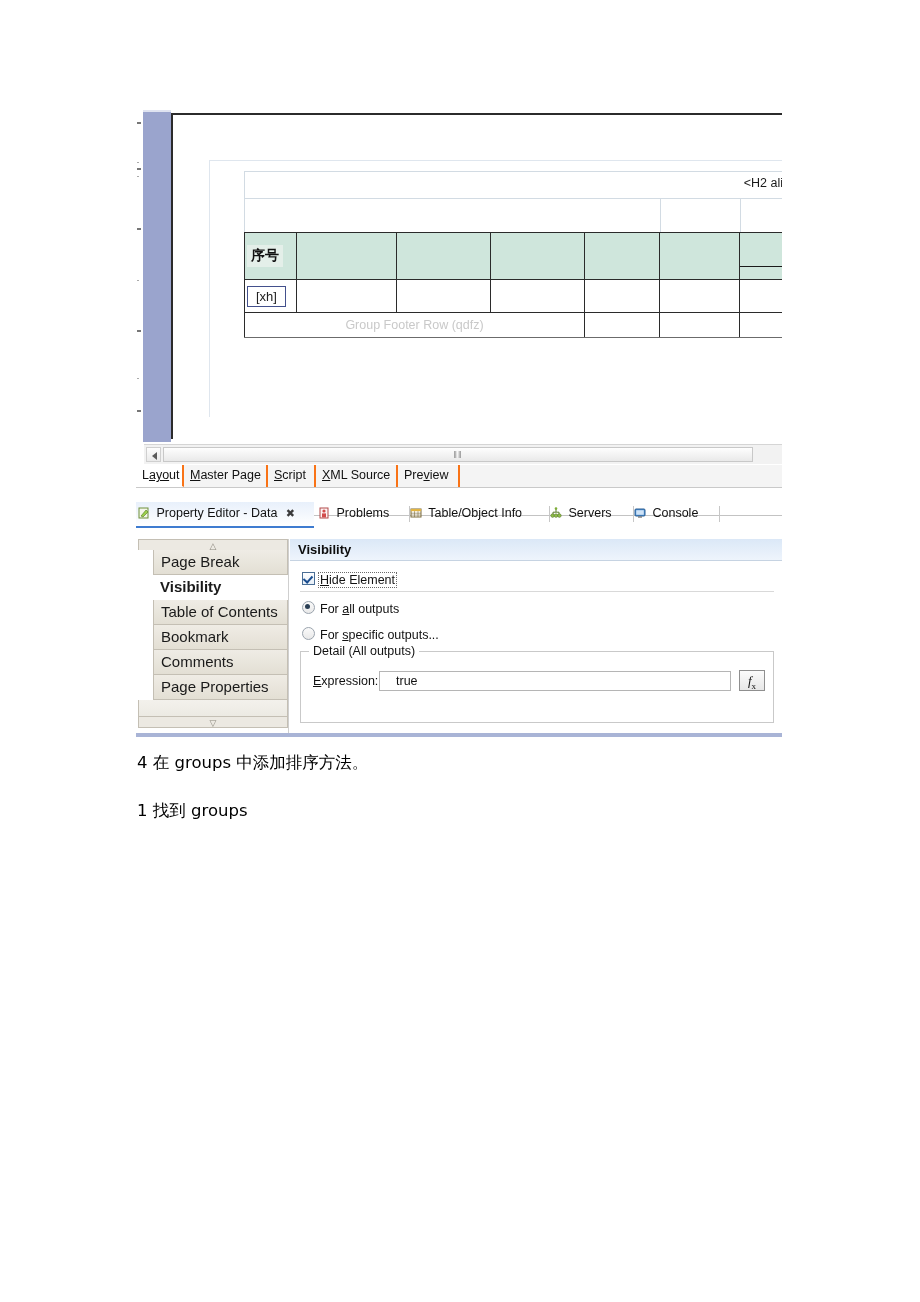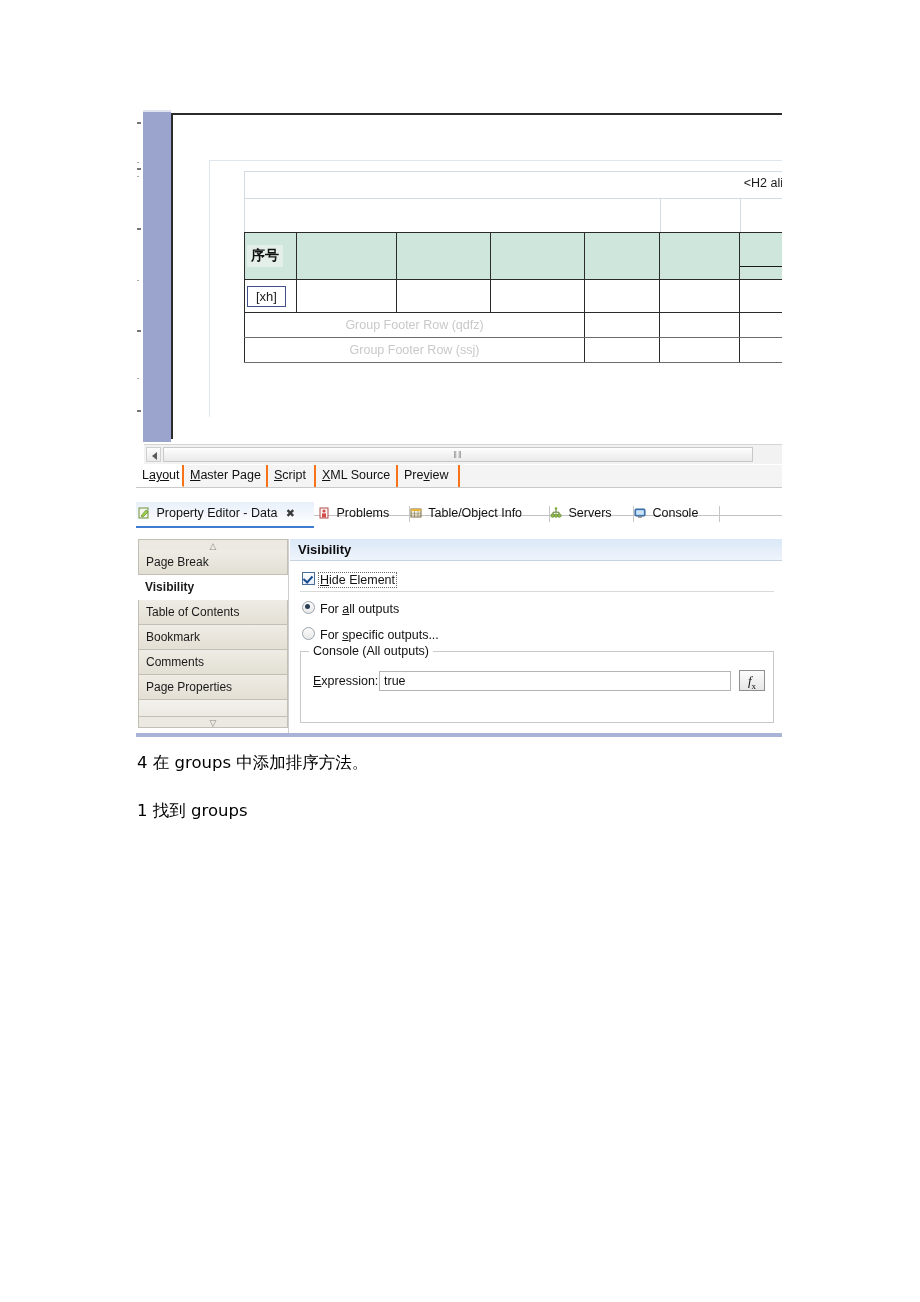--- a/index.html
+++ b/index.html
@@ -323,27 +323,28 @@
   }
   .scrollarrow.bottom { border: 1px solid #c4bfb4; border-top:none; }
   .scrollarrow .outline-up, .scrollarrow .outline-down {
     position:absolute; left:50%; top:2px; transform:translateX(-50%);
     font-size: 9px; color: #8e8a80; line-height: 8px;
   }
   .pl-item {
     height: 25px;
     line-height: 24px;
     padding-left: 7px;
-    font-size: 12px;
+    font-size: 15px;
     color: #1a1a1a;
     background: linear-gradient(#efece5,#e3dfd4);
     border: 1px solid #c4bfb4;
     border-top: none;
     box-sizing: border-box;
     white-space: nowrap;
+    margin-left: 15px;
   }
   .pl-item.sel {
     background: #ffffff;
     border-left: none; border-right: none;
     font-weight: bold;
     border-color: #ffffff;
   }
   .pl-spacer {
     height: 17px;
     background: linear-gradient(#f3f1ec,#eceae3);
@@ -427,21 +428,21 @@
     font-size: 12.5px; color: #111;
   }
   .expr-input {
     position: absolute; left: 78px; top: 19px;
     right: 42px; height: 20px;
     border: 1px solid #b5b5b5;
     background: #ffffff;
     font-size: 12.5px;
     color: #111;
     line-height: 19px;
-    padding-left: 4px;
+    padding-left: 16px;
     box-sizing: border-box;
     font-family: "Liberation Sans", sans-serif;
   }
   .fx-btn {
     position: absolute; right: 8px; top: 18px;
     width: 26px; height: 21px;
     border: 1px solid #8f8f8f;
     background: linear-gradient(#fbfbfb,#e7e7e7);
     box-sizing: border-box;
     text-align: center;
@@ -538,28 +539,20 @@
             <td></td>
           </tr>
           <tr class="footer">
             <td colspan="4">
               <span class="footer-lbl">Group Footer Row (qdfz)</span>
             </td>
             <td></td>
             <td></td>
             <td></td>
           </tr>
-          <tr class="footer">
-            <td colspan="4">
-              <span class="footer-lbl">Group Footer Row (ssj)</span>
-            </td>
-            <td></td>
-            <td></td>
-            <td></td>
-          </tr>
         </tbody>
           </table>
       </div>
     </div>
   </div>
 
   <div class="hscroll">
     <div class="arrow-left"></div>
     <div class="thumb">
       <span class="grip">‖‖</span>
@@ -691,21 +684,21 @@
 
       <div class="radio-row r1">
         <span class="rbtn on"></span><span>For <span class="mn">a</span>ll outputs</span>
       </div>
 
       <div class="radio-row r2">
         <span class="rbtn"></span><span>For <span class="mn">s</span>pecific outputs...</span>
       </div>
 
       <div class="group-box">
-        <span class="group-legend">Console (All outputs)</span>
+        <span class="group-legend">Detail (All outputs)</span>
         <span class="expr-label"><span class="mn">E</span>xpression:</span>
         <div class="expr-input">true</div>
         <div class="fx-btn">f<sub>x</sub></div>
       </div>
     </div>
   </div>
 
   <div class="shot-bottom-rule"></div>
 </div>
 

